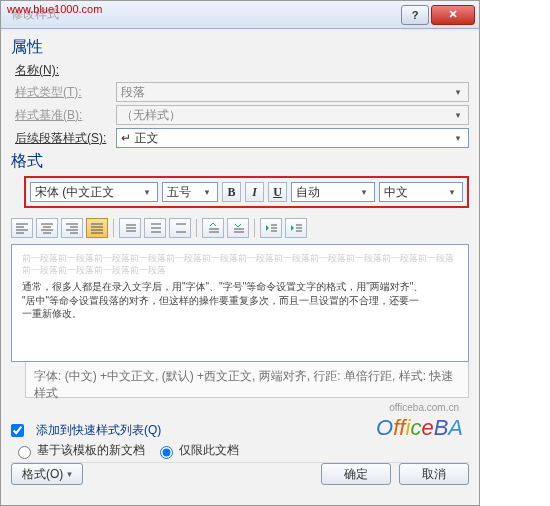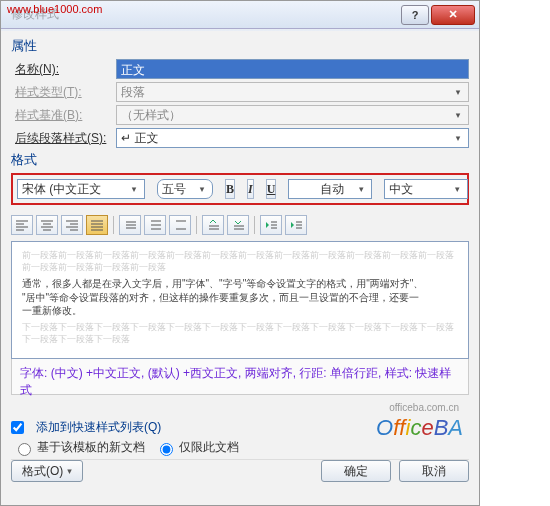--- a/index.html
+++ b/index.html
@@ -5,47 +5,47 @@
 * { box-sizing: border-box; font-family: "Microsoft YaHei", SimSun, sans-serif; }
 body { margin: 0; background: #fff; font-size: 12px; color: #333; }
 .window { width: 480px; height: 506px; position: relative; border: 1px solid #999; background: linear-gradient(#f0f4fa,#e8edf5 30px,#f2f2f2 30px,#f2f2f2); }
 .titlebar { height: 28px; background: linear-gradient(#eef3fb,#d8e3f2); border-bottom: 1px solid #aac; display: flex; align-items: center; padding: 0 4px; gap: 38px; }
 .title-url { color: #c00; font-size: 11px; position: absolute; left: 6px; top: 2px; z-index: 2; }
 .title-text { color: #333; font-size: 12px; margin-left: 6px; opacity: 0.4; }
 .winbtns { margin-left: auto; display: flex; }
 .winbtn { width: 28px; height: 20px; border: 1px solid #889; border-radius: 3px; margin-left: 2px; display: flex; align-items: center; justify-content: center; background: linear-gradient(#f8faff,#d0daea); font-size: 11px; font-weight: bold; }
 .winbtn.close { width: 44px; background: linear-gradient(#f08080,#c03020); color: #fff; border-color: #a02010; }
 .body { padding: 6px 10px 8px 10px; }
-.section-label { font-size: 13px; color: #003a8c; margin: 2px 0 4px 0; }
+.section-label { font-size: 16px; color: #003a8c; margin: 2px 0 4px 0; }
 .form-row { display: flex; align-items: center; margin: 3px 0; }
 .form-label { width: 105px; color: #333; padding-left: 4px; text-decoration: underline; }
 .form-label.disabled { color: #999; }
 .input-text { flex: 1; border: 1px solid #7a9ac0; padding: 2px 4px; height: 20px; background: #fff; }
 .input-text.selected { background: #3e74c9; color: #fff; }
 .combo { flex: 1; border: 1px solid #7a9ac0; height: 20px; display: flex; align-items: center; background: #fff; padding-left: 4px; position: relative; }
 .combo.disabled { background: #f4f4f4; color: #888; border-color: #bbb; }
 .combo .arrow { position: absolute; right: 2px; top: 2px; width: 16px; height: 14px; display: flex; align-items: center; justify-content: center; font-size: 9px; color: #555; }
-.red-box { border: 2px solid #d02020; padding: 4px 4px; margin: 4px 0 8px 0; display: flex; align-items: center; gap: 12px; }
+.red-box { border: 2px solid #d02020; padding: 4px 4px; margin: 4px 0 8px 13px; display: flex; align-items: center; gap: 4px; }
 .red-box .combo { flex: none; }
 .font-combo { width: 128px; }
-.size-combo { width: 56px; border-radius: 7px; }
+.size-combo { width: 56px; }
 .btn-toggle { width: 22px; height: 20px; border: 1px solid #a8b8cf; background: linear-gradient(#fdfdfd,#e6ecf4); display: flex; align-items: center; justify-content: center; font-weight: bold; font-family: "Times New Roman", serif; }
 .btn-toggle.ital { font-style: italic; }
 .btn-toggle.under { text-decoration: underline; }
 .color-combo { width: 84px; }
 .lang-combo { width: 84px; }
 .toolbar2 { display: flex; align-items: center; gap: 3px; padding: 2px 0 6px 0; }
 .tb-btn { width: 22px; height: 20px; border: 1px solid #a8b8cf; background: linear-gradient(#fdfdfd,#e6ecf4); display: flex; align-items: center; justify-content: center; }
 .tb-btn svg { display: block; }
 .tb-btn.pressed { background: linear-gradient(#f8e0a0,#f0c860); border-color: #c09030; }
 .sep { width: 1px; height: 18px; background: #bbb; margin: 0 2px; }
 .preview { border: 1px solid #8aa0c0; background: #fff; height: 118px; padding: 8px 10px; overflow: hidden; font-size: 10px; line-height: 1.35; }
 .preview .ghost { color: #ccc; font-size: 9px; line-height: 1.3; }
 .preview .normal { color: #444; margin: 4px 0; font-size: 10px; }
-.desc-box { border: 1px solid #ccc; border-top: none; background: #fafafa; padding: 6px 8px; height: 36px; color: #6d28d9; line-height: 1.4; }
+.desc-box { border: 1px solid #ccc; border-top: none; background: #fafafa; padding: 6px 8px; height: 36px; color: #737373; line-height: 1.4; margin-left: 14px; }
 .bottom { margin-top: 24px; }
 .chk-row { display: flex; align-items: center; margin: 3px 0; gap: 12px; color: #003a8c; }
 .chk-row input { margin: 0; }
 .radio-row { display: flex; align-items: center; gap: 10px; margin: 3px 0; padding-left: 2px; }
 .radio-row label { display: flex; align-items: center; gap: 3px; }
 .btn-row { display: flex; align-items: flex-end; margin-top: 3px; border-top: 1px solid #ddd; }
 .push-btn { min-width: 70px; height: 22px; border: 1px solid #8899aa; background: linear-gradient(#fdfdfd,#e2e8f0); border-radius: 3px; display: flex; align-items: center; justify-content: center; padding: 0 10px; }
 .push-btn.split::after { content: "▾"; font-size: 9px; margin-left: 4px; color: #555; }
 .spacer { flex: 1; }
 .watermark { position: absolute; right: 16px; bottom: 64px; font-size: 22px; font-style: italic; font-weight: normal; pointer-events: none; }
@@ -69,21 +69,20 @@
       <div class="winbtn">?</div>
       <div class="winbtn close">✕</div>
     </div>
   </div>
 
   <div class="body">
     <div class="section-label">属性</div>
 
     <div class="form-row">
       <div class="form-label">名称(N):</div>
-      <div class="input-text selected">正文</div>
     </div>
     <div class="form-row">
       <div class="form-label disabled">样式类型(T):</div>
       <div class="combo disabled">
           <span>段落</span>
           <span class="arrow">▾</span>
         </div>
     </div>
     <div class="form-row">
       <div class="form-label disabled">样式基准(B):</div>
@@ -108,21 +107,21 @@
           <span class="arrow">▾</span>
         </div>
       <div class="combo size-combo">
           <span>五号</span>
           <span class="arrow">▾</span>
         </div>
       <div class="btn-toggle">B</div>
       <div class="btn-toggle ital">I</div>
       <div class="btn-toggle under">U</div>
       <div class="combo color-combo">
-          <span style="text-align:center;flex:1">自动</span>
+          <span style="flex:1">自动</span>
           <span class="arrow">▾</span>
         </div>
       <div class="combo lang-combo">
           <span>中文</span>
           <span class="arrow">▾</span>
         </div>
     </div>
 
     <div class="toolbar2">
       <div class="tb-btn">
@@ -212,21 +211,20 @@
         </div>
     </div>
 
     <div class="preview">
       <div class="ghost">前一段落前一段落前一段落前一段落前一段落前一段落前一段落前一段落前一段落前一段落前一段落前一段落前一段落前一段落前一段落前一段落</div>
       <div class="normal">
         <span>通常，很多人都是在录入文字后，用"字体"、"字号"等命令设置文字的格式，用"两端对齐"、</span><br>
         <span>"居中"等命令设置段落的对齐，但这样的操作要重复多次，而且一旦设置的不合理，还要一</span><br>
         <span>一重新修改。</span>
       </div>
-      <div class="ghost">下一段落下一段落下一段落下一段落下一段落下一段落下一段落下一段落下一段落下一段落下一段落下一段落下一段落下一段落下一段落</div>
     </div>
     <div class="desc-box">字体: (中文) +中文正文, (默认) +西文正文, 两端对齐, 行距: 单倍行距, 样式: 快速样式</div>
 
     <div class="bottom">
       <div class="chk-row">
         <input type="checkbox" checked="" style="">
         <span>添加到快速样式列表(Q)</span>
       </div>
       <div class="radio-row">
         <label>

